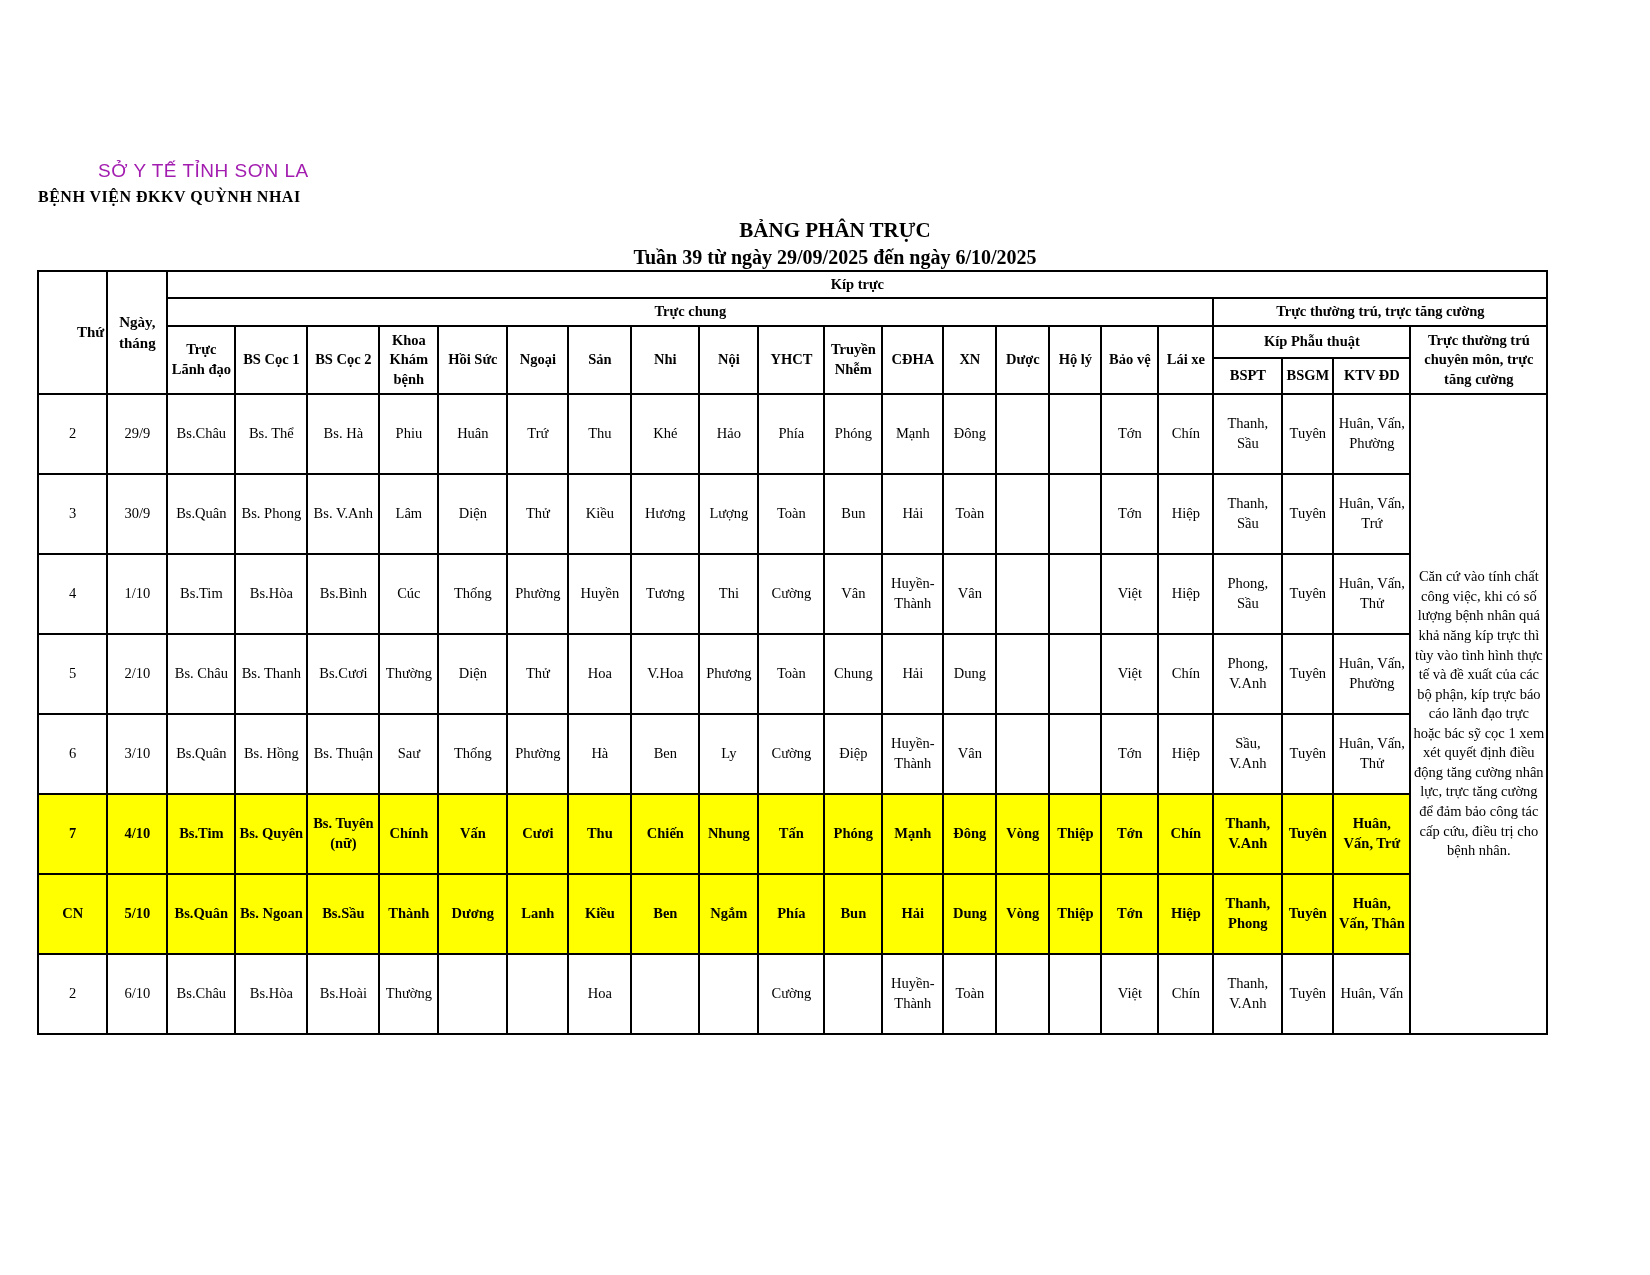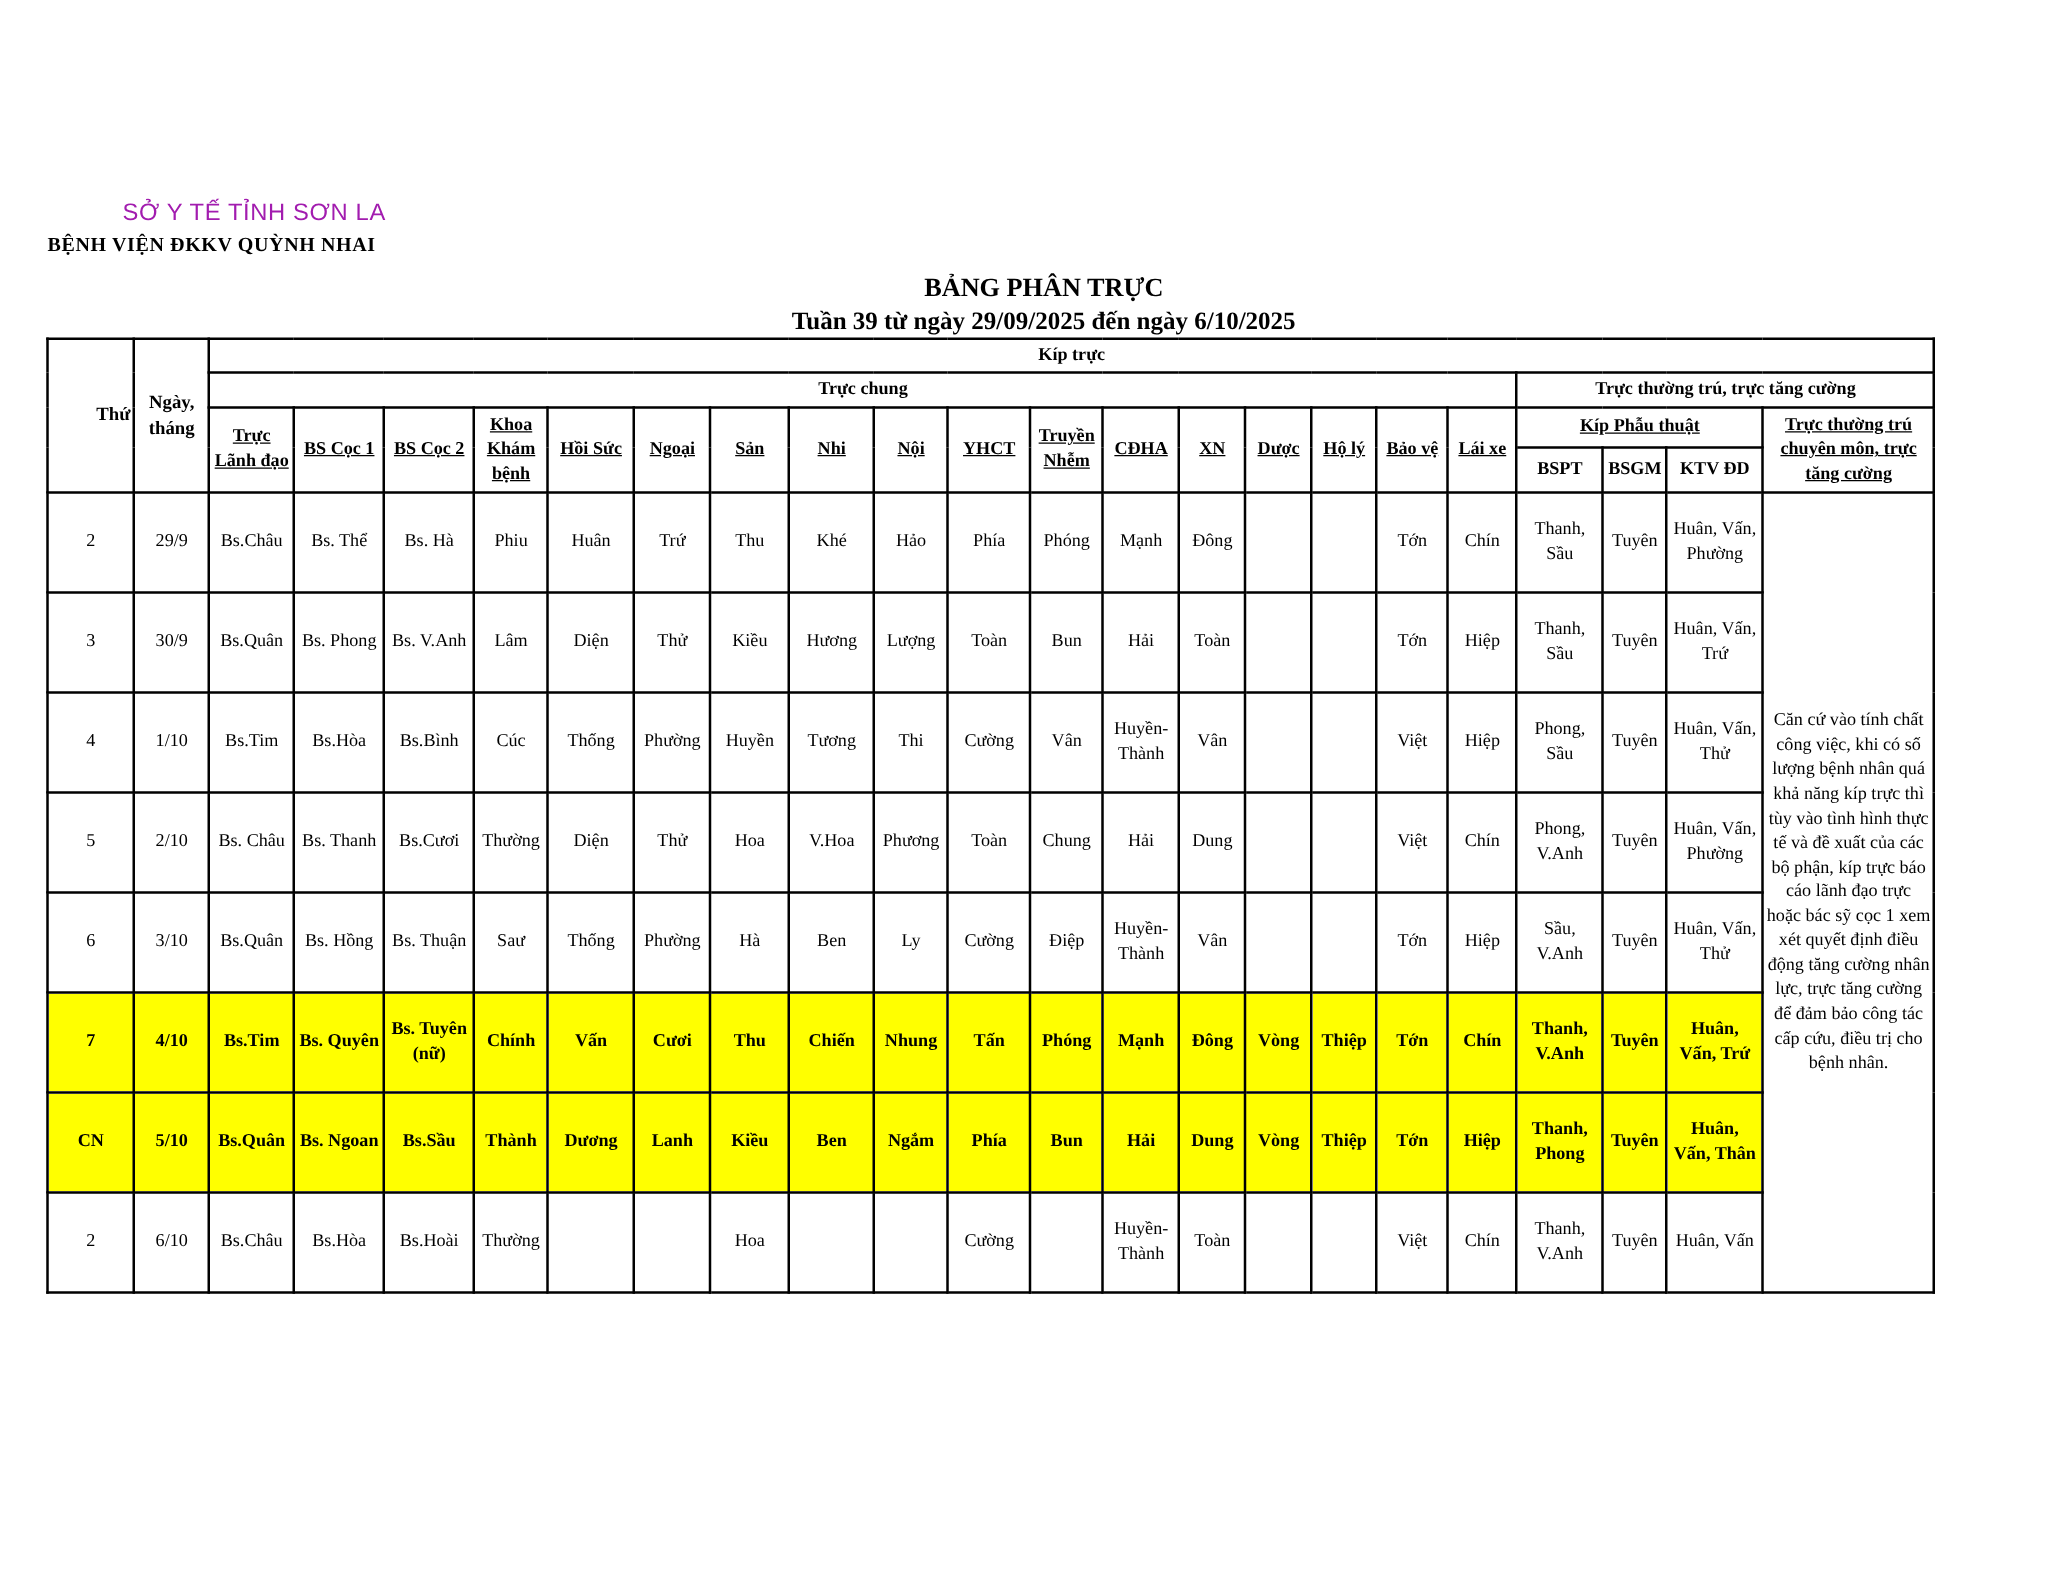--- a/index.html
+++ b/index.html
@@ -10,21 +10,21 @@
   .titles{position:absolute;left:0;top:218px;width:1670px;text-align:center;}
   .page-title{font-size:21px;font-weight:bold;}
   .page-subtitle{font-size:20px;font-weight:bold;margin-top:3px;}
   table.roster{position:absolute;left:37px;top:270px;border-collapse:collapse;table-layout:fixed;border:2px solid #000;}
   table.roster th, table.roster td{border:2px solid #000;padding:1px 2px;text-align:center;vertical-align:middle;font-size:14.5px;overflow:hidden;line-height:1.35;}
   table.roster th{font-weight:bold;}
   table.roster td{font-weight:normal;}
   tr.hl td{background:#FFFF00;font-weight:bold;}
   td.note{font-size:14.5px;text-align:center;vertical-align:middle;padding:2px 4px;line-height:1.6;background:#fff !important;font-weight:normal !important;}
   th.al{ text-align:left;vertical-align:bottom;}
-  thead tr.hr1{height:27px;} thead tr.hr2{height:28px;} thead tr.hr3{height:32px;text-decoration:underline;} thead tr.hr4{height:36px;}
+  thead tr.hr1{height:27px;} thead tr.hr2{height:28px;} thead tr.hr3{height:32px;} thead tr.hr4{height:36px;}
   tbody tr{height:80px;}
 </style>
 </head>
 <body>
 
 <div class="org">
   <div class="org-parent">SỞ Y TẾ TỈNH SƠN LA</div>
   <div class="org-name">BỆNH VIỆN ĐKKV QUỲNH NHAI</div>
 </div>
 

